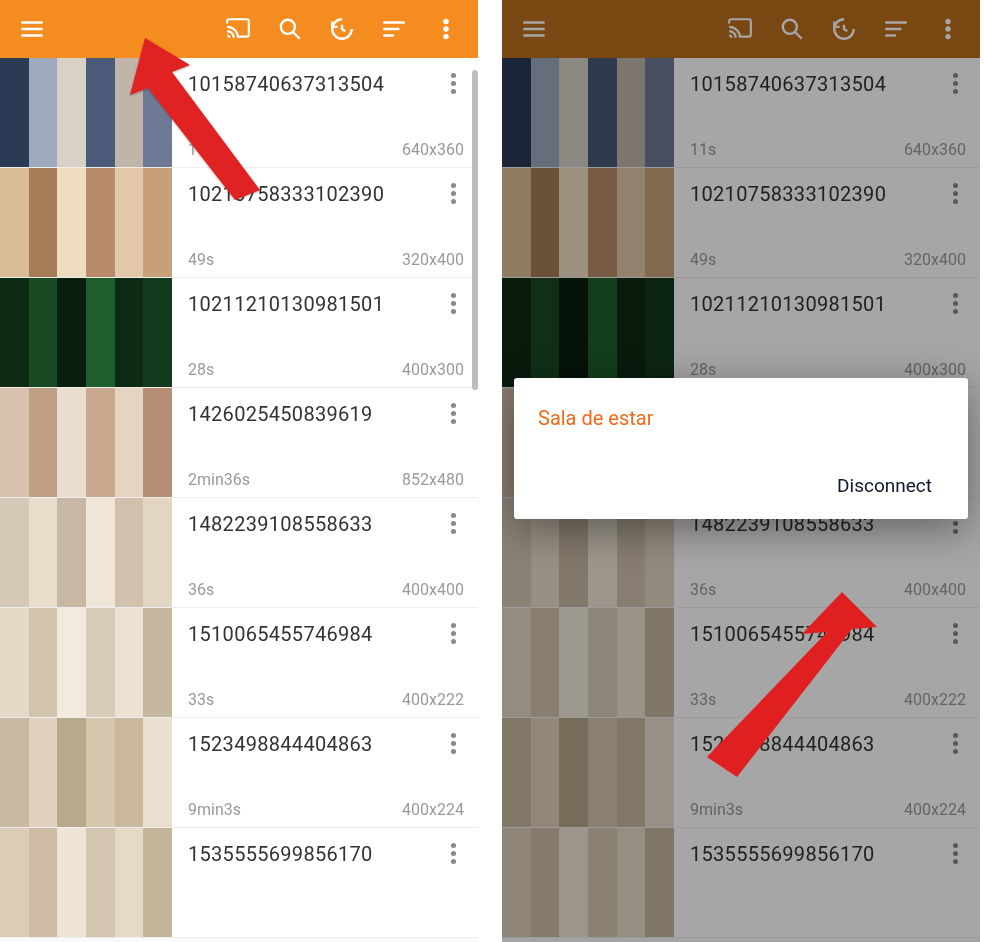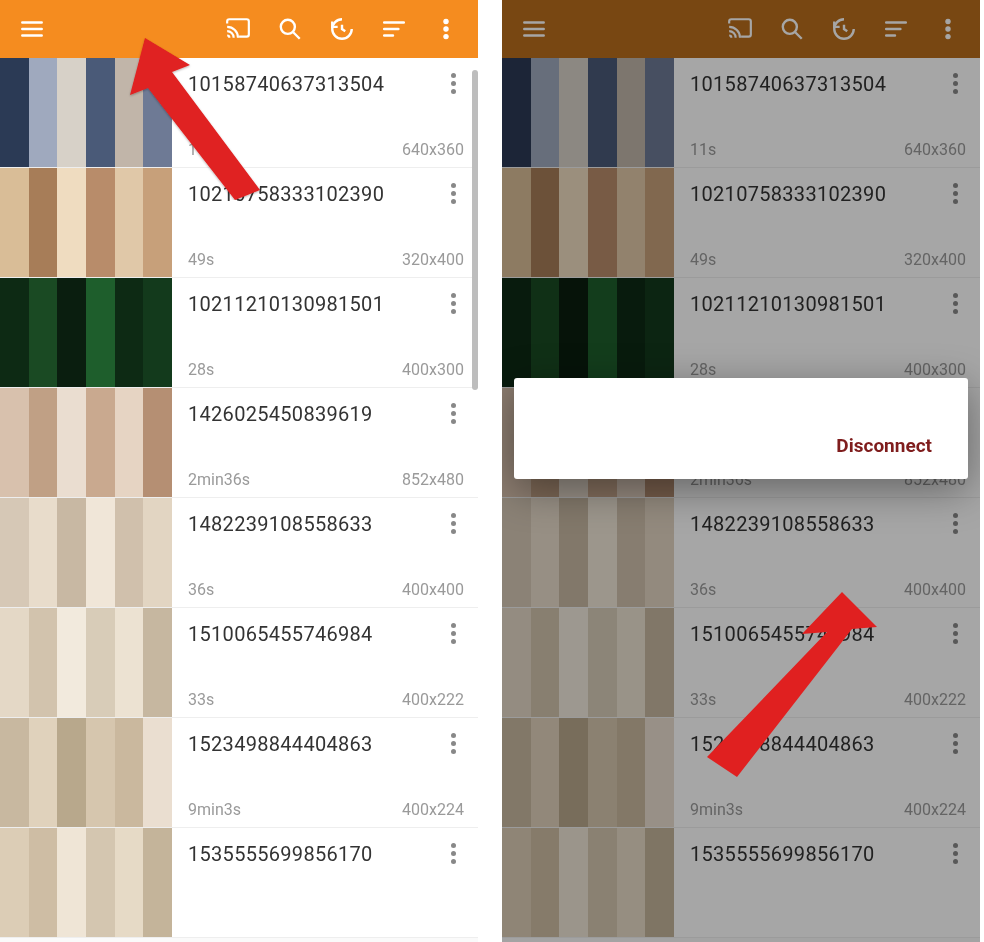--- a/index.html
+++ b/index.html
@@ -137,22 +137,22 @@
       padding: 8px 0;
       cursor: pointer;
     }
     .dialog-actions {
       display: flex;
       justify-content: flex-end;
       margin-top: 28px;
     }
     .dialog-btn {
       font-size: 19px;
-      color: #7f1d1d;
-      font-weight: 700;
+      color: #0f172a;
+      font-weight: 400;
       padding: 8px 12px;
       cursor: pointer;
     }
     .scrollbar {
       position: absolute;
       right: 0;
       top: 70px;
       width: 6px;
       height: 320px;
       background: #bdbdbd;
@@ -898,20 +898,21 @@
         <div class="more-btn">
           <span></span>
           <span></span>
           <span></span>
         </div>
       </div>
     </div>
   <div class="content-overlay"></div>
 
   <div class="dialog">
+    <div class="dialog-item">Sala de estar</div>
     <div class="dialog-actions">
       <div class="dialog-btn">Disconnect</div>
     </div>
   </div>
 
   <div class="arrow arrow2">
     <svg viewBox="0 0 230 200">
       <polygon points="190,10 225,45 200,47 85,195 55,175 175,50 150,52" fill="#e02020"></polygon>
     </svg>
   </div>

